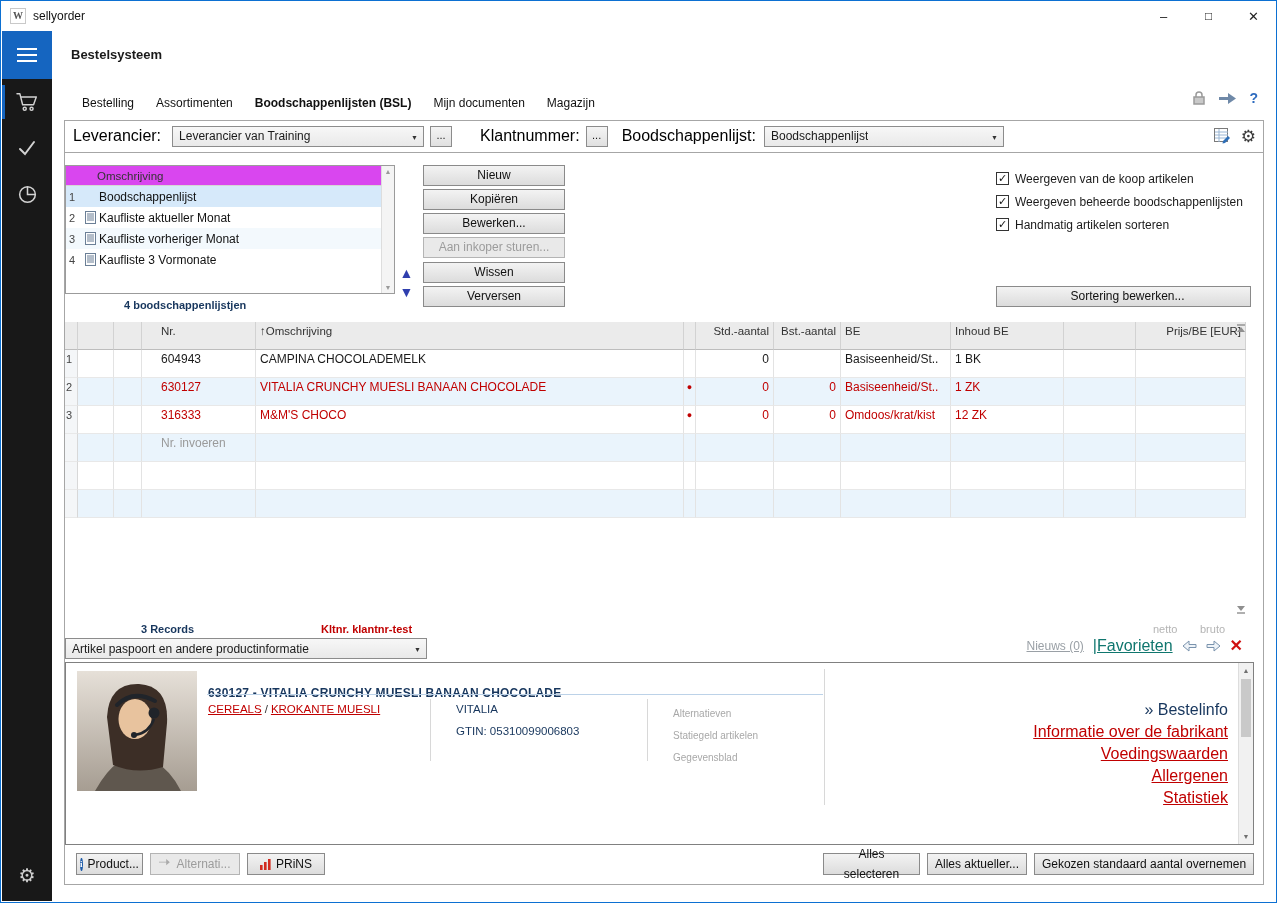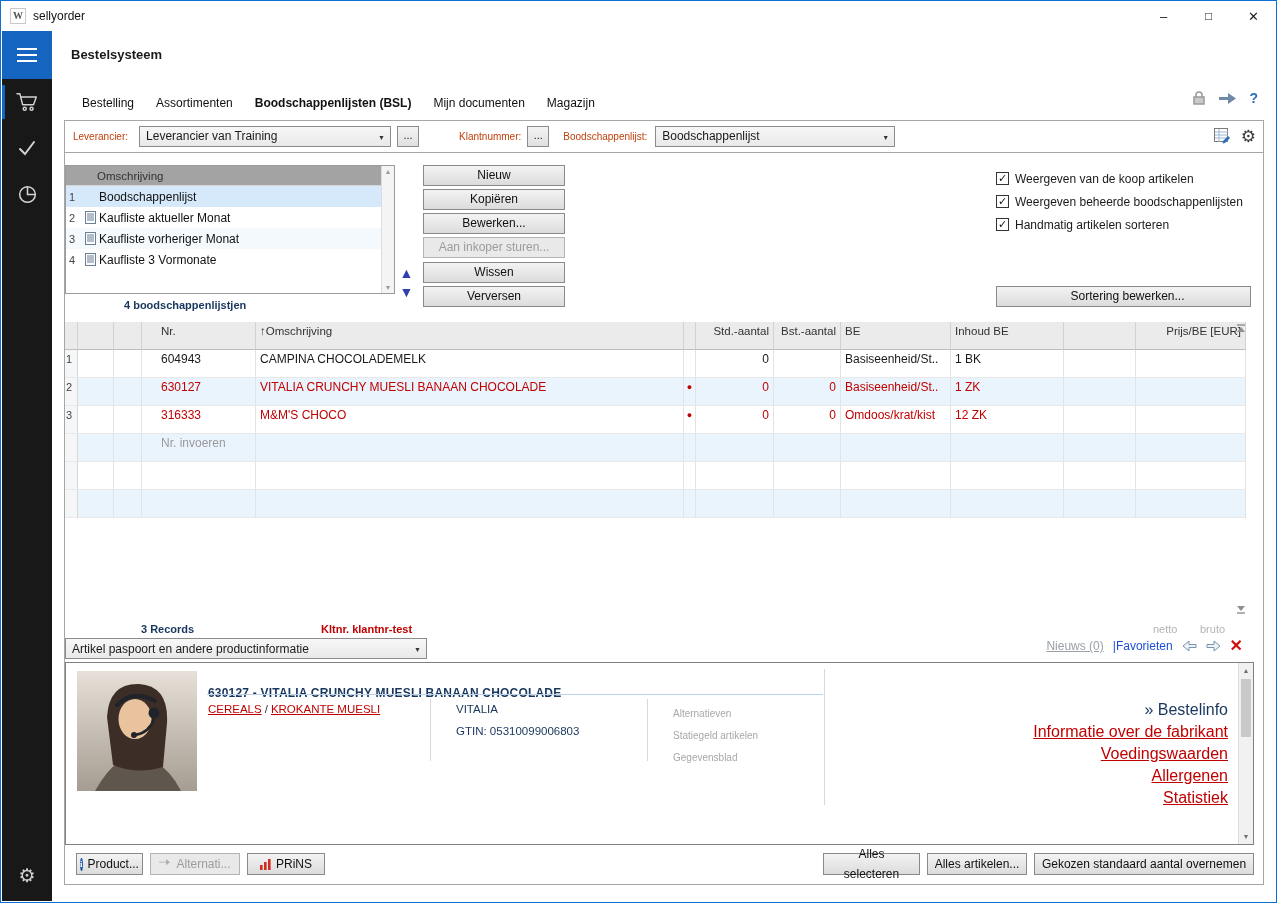--- a/index.html
+++ b/index.html
@@ -33,32 +33,32 @@
   .tab.active { font-weight:bold; }
 
   .top-toolbar { position:absolute; top:56px; right:17px; display:flex; gap:13px; align-items:center; height:22px; }
   .tool-help { color:#2d6bbf; font-weight:bold; font-size:14px; cursor:pointer; }
 
   
   .main-box { position:absolute; left:12px; top:89px; width:1200px; height:765px; border:1px solid #a6a6a6; }
 
   
   .filterbar { position:absolute; left:12px; top:89px; width:1200px; height:33px; border-bottom:1px solid #a6a6a6; display:flex; align-items:center; padding:0 8px 0 9px; }
-  .flabel { font-size:10px; color:#c2410c; white-space:nowrap; }
+  .flabel { font-size:16px; color:#000000; white-space:nowrap; }
   .combo { position:relative; height:21px; border:1px solid #8c8c8c; background:linear-gradient(#f7f7f7,#e9e9e9); display:flex; align-items:center; padding:0 18px 0 6px; cursor:pointer; }
   .combo-text { font-size:12px; white-space:nowrap; overflow:hidden; }
   .combo-arrow { position:absolute; right:5px; top:7px; font-size:7px; color:#333; }
   .dots-btn { width:22px; height:21px; border:1px solid #8c8c8c; background:linear-gradient(#f4f4f4,#e0e0e0); font-size:11px; line-height:17px; text-align:center; cursor:pointer; }
   .filter-icons { margin-left:auto; display:flex; gap:10px; align-items:center; }
   .ficon { cursor:pointer; display:flex; align-items:center; }
   .gear-glyph { font-size:17px; color:#3a3a3a; }
 
   
   .listbox { position:absolute; left:13px; top:134px; width:330px; height:129px; border:1px solid #9b9b9b; background:#fff; overflow:hidden; }
-  .lb-header { height:20px; background:#a3a3a3; border-bottom:1px solid #d5d5d5; display:flex; align-items:center; }
+  .lb-header { height:20px; background:#d946ef; border-bottom:1px solid #d5d5d5; display:flex; align-items:center; }
   .lb-head-label { margin-left:31px; font-size:11.5px; color:#333; }
   .lb-row { height:21px; display:flex; align-items:center; cursor:pointer; }
   .lb-row.selected { background:#d6e9fa; }
   .lb-row.alt { background:#f3f9fd; }
   .lb-num { width:15px; font-size:11px; color:#444; text-align:left; padding-left:3px; flex:none; }
   .lb-ico { width:18px; flex:none; display:flex; align-items:center; justify-content:center; }
   .lb-label { font-size:12px; color:#111; white-space:nowrap; }
   .lb-scroll { position:absolute; right:0; top:0; bottom:0; width:13px; background:#f4f4f4; border-left:1px solid #ddd; display:flex; flex-direction:column; justify-content:space-between; align-items:center; padding:2px 0; }
   .lb-scroll span { font-size:7px; color:#9a9a9a; }
 
@@ -105,21 +105,21 @@
   .records-row { position:absolute; left:0; top:592px; width:1225px; height:14px; font-size:11px; }
   .rec-count { position:absolute; left:89px; font-weight:bold; color:#17365d; }
   .rec-klt { position:absolute; left:269px; font-weight:bold; color:#c00000; }
   .rec-netto { position:absolute; left:1101px; color:#b4b4b4; }
   .rec-bruto { position:absolute; left:1148px; color:#b4b4b4; }
 
   
   .info-combo { position:absolute; left:13px; top:607px; width:362px; }
   .fav-row { position:absolute; right:32px; top:606px; display:flex; align-items:center; gap:9px; height:18px; }
   .nieuws-link { color:#9aa0a6; text-decoration:underline; font-size:12px; cursor:pointer; }
-  .fav-link { color:#1d4ed8; font-size:12px; cursor:pointer; }
+  .fav-link { color:#0f766e; text-decoration:underline; font-size:16px; cursor:pointer; }
   .nav-arrow { cursor:pointer; display:flex; }
   .red-x { color:#d01010; font-weight:bold; font-size:16px; line-height:16px; cursor:pointer; }
 
   
   .product-panel { position:absolute; left:13px; top:631px; width:1189px; height:183px; border:1px solid #808080; background:#fff; }
   .pp-img { position:absolute; left:11px; top:8px; width:120px; height:120px; }
   .pp-title { position:absolute; left:142px; top:23px; font-size:12px; font-weight:bold; color:#17365d; letter-spacing:.2px; }
   .pp-title-line { position:absolute; left:141px; top:31px; width:616px; height:1px; background:#bcd2e8; }
   .pp-cats { position:absolute; left:142px; top:40px; font-size:11.5px; }
   .red-link { color:#c00000; text-decoration:underline; cursor:pointer; }
@@ -213,21 +213,21 @@
 
     <div class="main-box"></div>
 
     <div class="filterbar">
       <span class="flabel">Leverancier:</span>
       <div class="combo" style="width:252px; margin-left:11px;">
         <span class="combo-text">Leverancier van Training</span>
         <span class="combo-arrow">▼</span>
       </div>
       <div class="dots-btn" style="margin-left:6px;">...</div>
-      <span class="flabel" style="margin-left:40px;text-align:right;">Klantnummer:</span>
+      <span class="flabel" style="margin-left:28px;text-align:right;">Klantnummer:</span>
       <div class="dots-btn" style="margin-left:6px;">...</div>
       <span class="flabel" style="margin-left:14px;">Boodschappenlijst:</span>
       <div class="combo" style="width:240px; margin-left:8px;">
         <span class="combo-text">Boodschappenlijst</span>
         <span class="combo-arrow">▼</span>
       </div>
       <div class="filter-icons">
         <span class="ficon">
           <svg width="17" height="16" viewBox="0 0 17 16">
               <rect x="0.5" y="0.5" width="13" height="13" fill="#fff" stroke="#7a7a7a"></rect>
@@ -528,21 +528,21 @@
           </svg>
         <span>PRiNS</span>
       </button>
     </div>
 
     <div class="bottom-right">
       <button class="btn small" style="width:97px;">
           <span>Alles selecteren</span>
         </button>
       <button class="btn small" style="width:100px;">
-          <span>Alles artikelen...</span>
+          <span>Alles aktueller...</span>
         </button>
       <button class="btn small" style="width:220px;">
           <span>Gekozen standaard aantal overnemen</span>
         </button>
     </div>
 
   </div>
 </div>
 
 </body></html>

